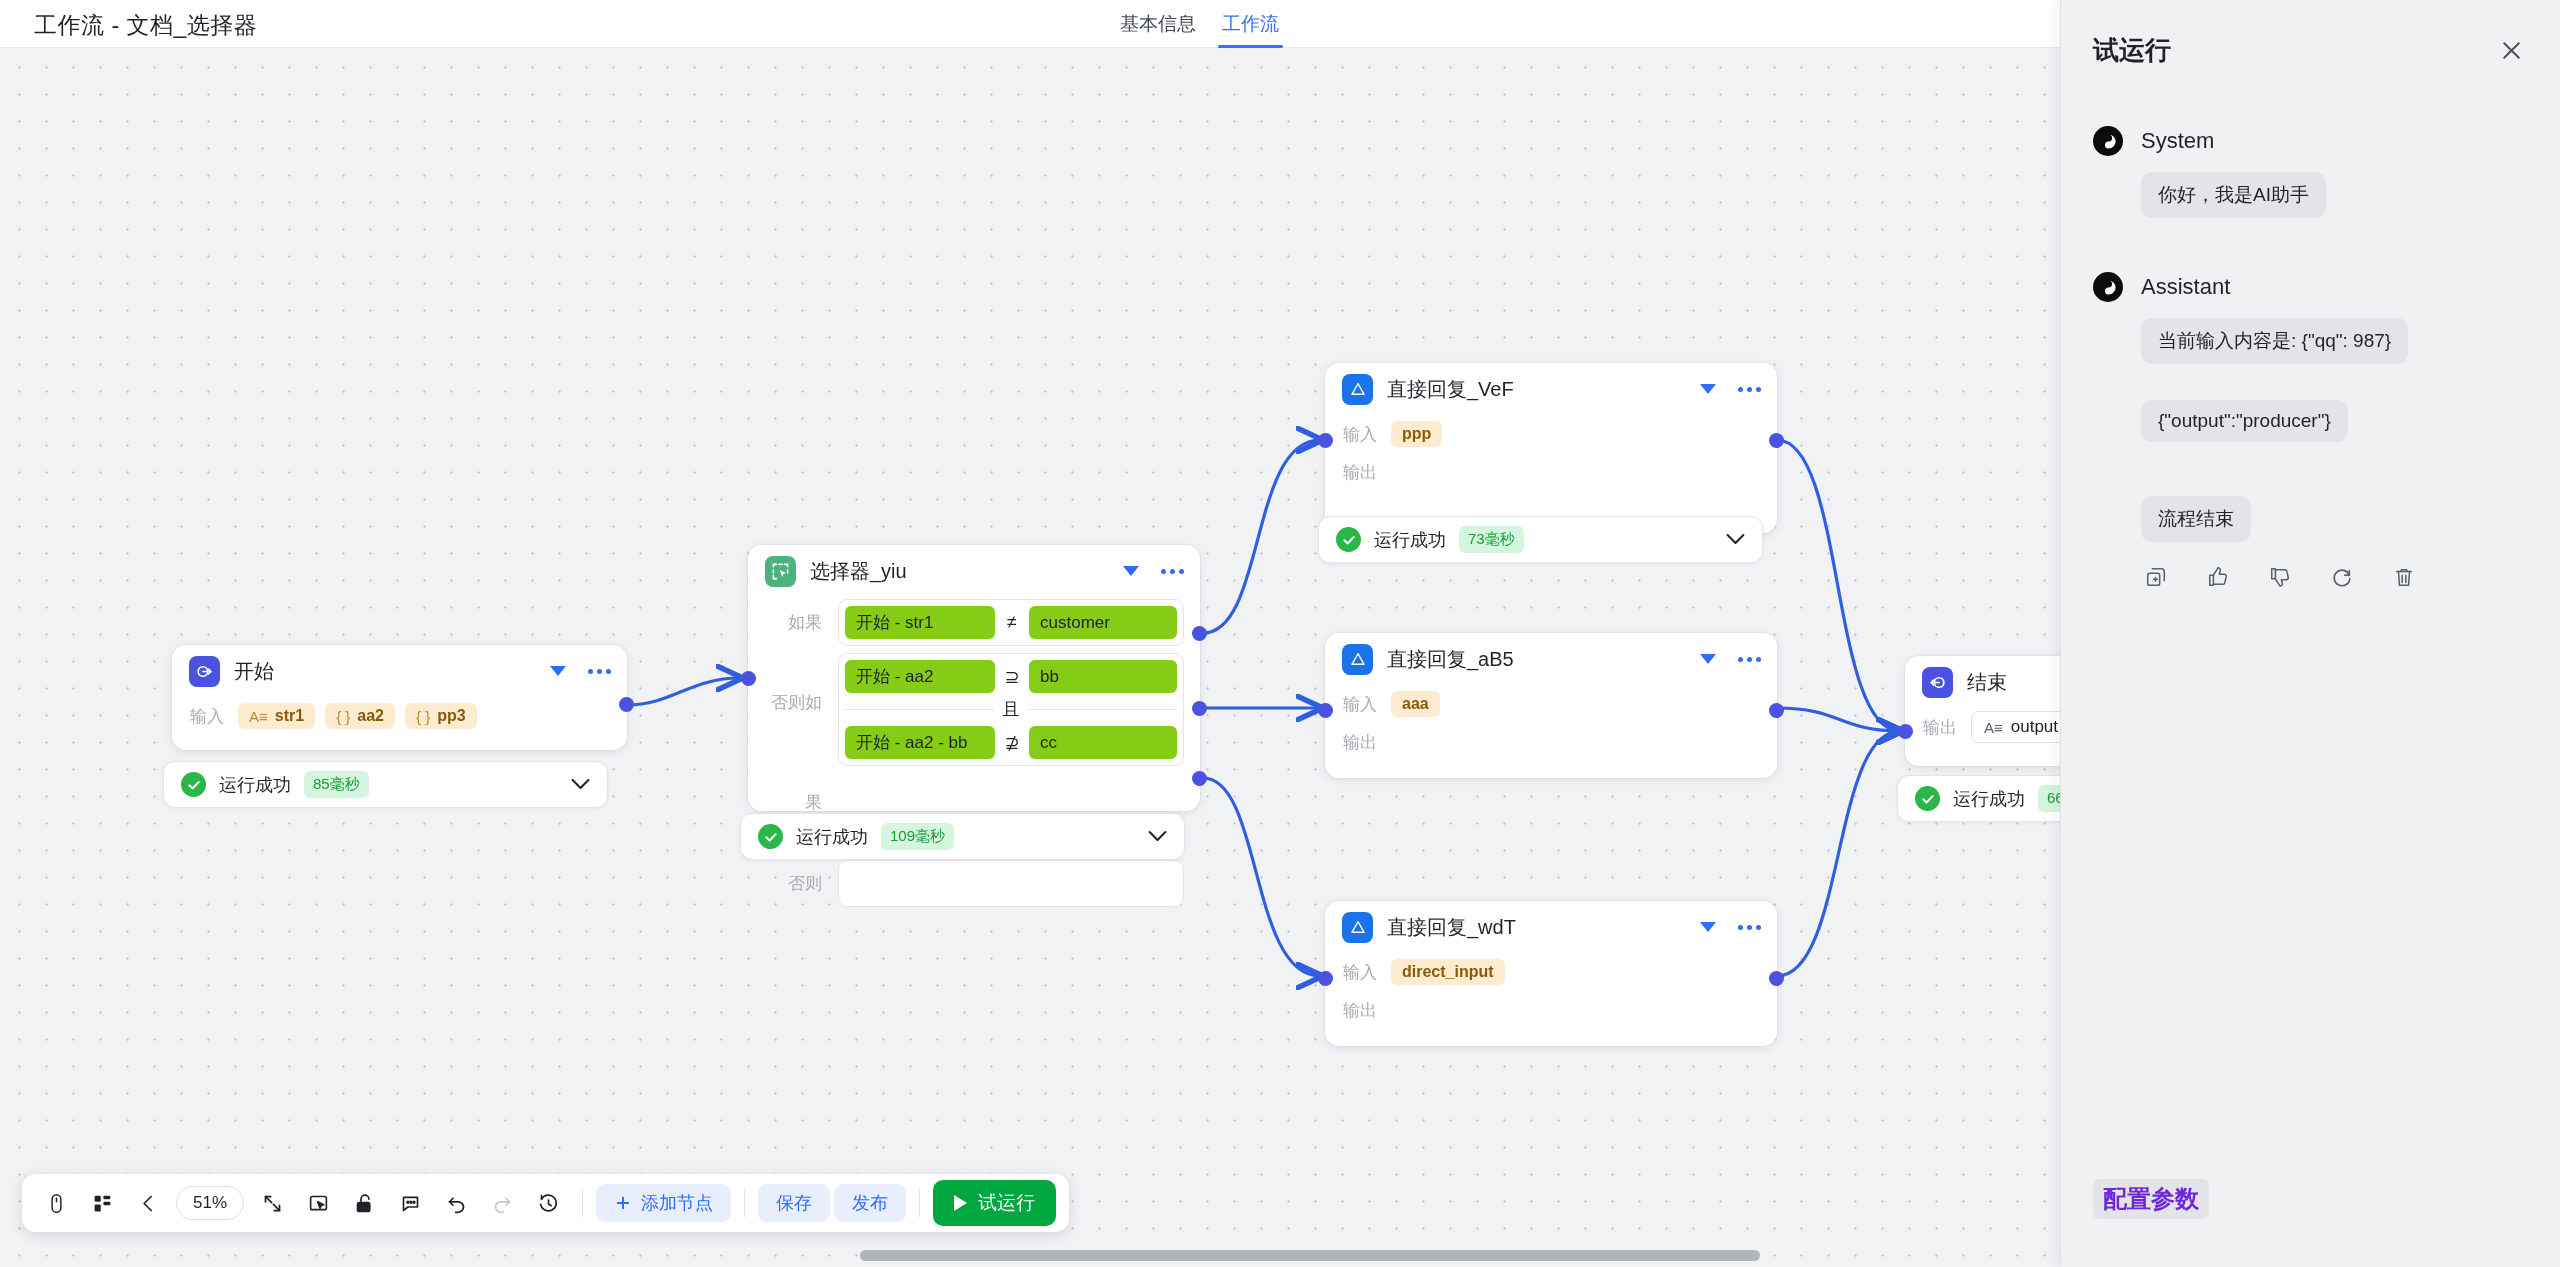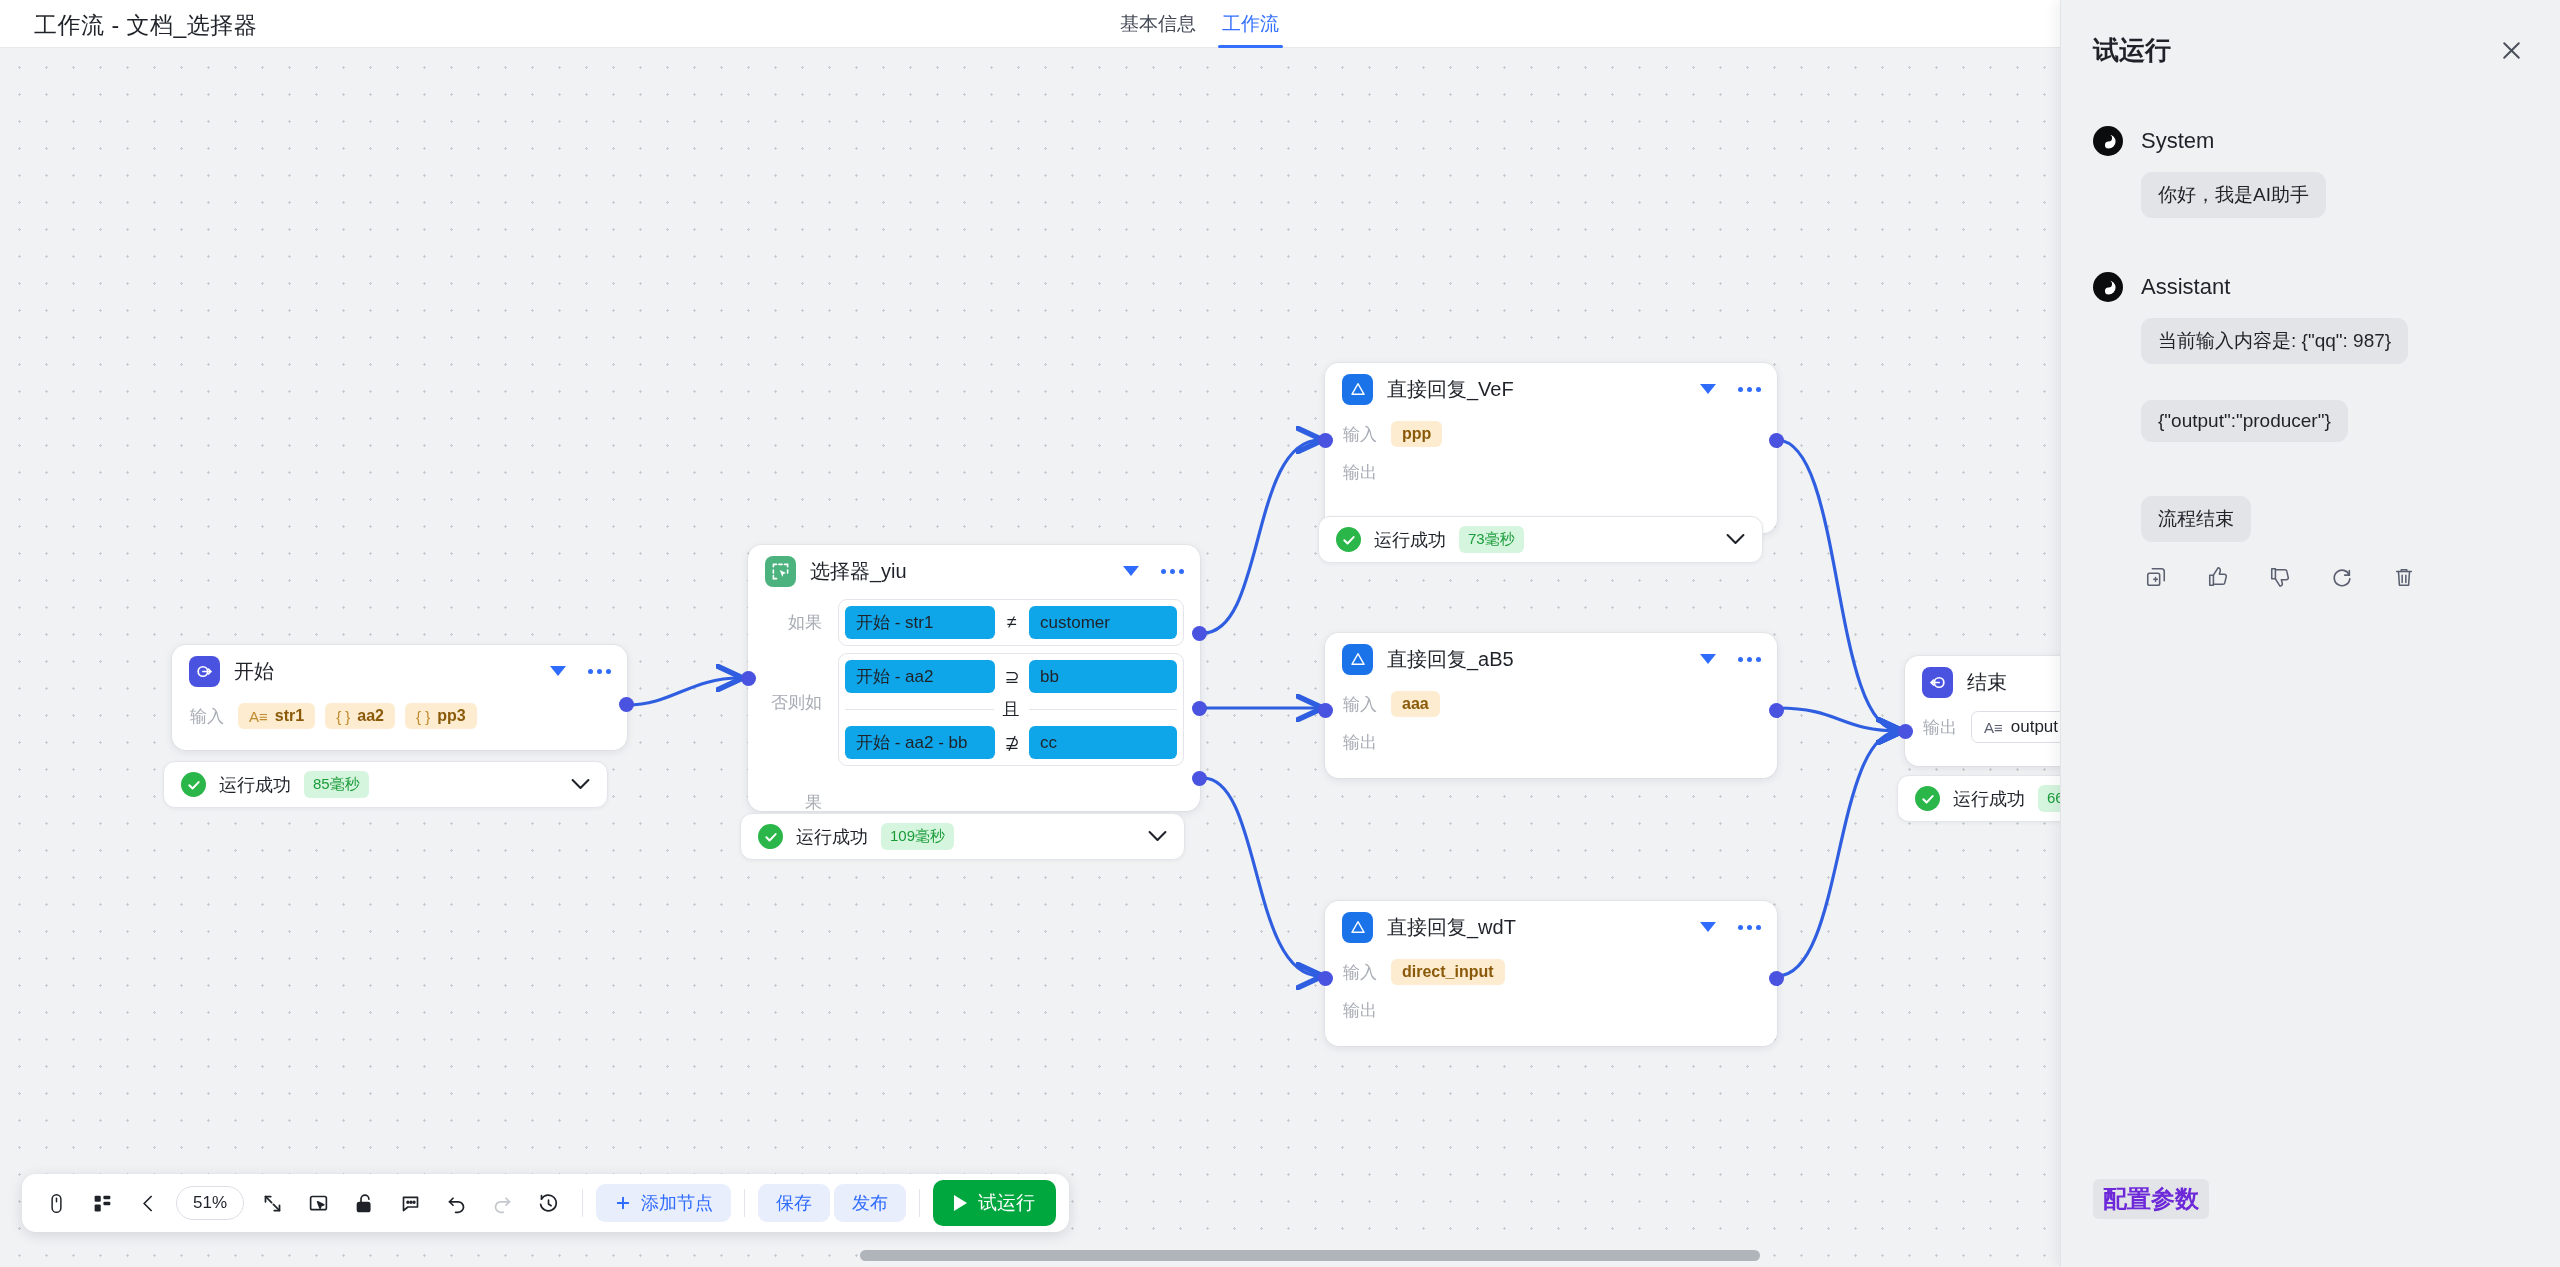--- a/index.html
+++ b/index.html
@@ -115,21 +115,21 @@
 
   
   .cond-row { display: flex; align-items: flex-start; padding: 0 16px 0 18px; }
   .cond-label { font-size: 17px; color: #a7abb4; width: 56px; flex: none; text-align: right; padding-right: 0; }
   .cond-box {
     border: 1px solid #e3e5ea; border-radius: 9px; background: #fff;
     margin-left: 16px; flex: 1; padding: 6px;
   }
   .cond-line { display: flex; align-items: center; gap: 0; }
   .cond-field {
-    background: #0ea5e9; border-radius: 6px; height: 33px;
+    background: #84cc16; border-radius: 6px; height: 33px;
     display: flex; align-items: center; padding: 0 11px;
     font-size: 17px; color: #1f2329; white-space: nowrap; overflow: hidden;
   }
   .cond-left { width: 150px; flex: none; }
   .cond-op { width: 34px; text-align: center; font-size: 18px; color: #1f2329; flex: none; }
   .cond-right { flex: 1; }
   .cond-and { display: flex; align-items: center; gap: 9px; padding: 5px 0; }
   .cond-and .ln { flex: 1; height: 1px; background: #e3e5ea; }
   .cond-and .w { font-size: 17px; color: #1f2329; }
   .cond-empty { border: 1px solid #e3e5ea; border-radius: 9px; height: 47px; margin-left: 16px; flex: 1; background: #fff; }
@@ -346,20 +346,24 @@
           <span class="ln"></span>
         </div>
         <div class="cond-line">
           <span class="cond-field cond-left">开始 - aa2 - bb</span>
           <span class="cond-op">⊉</span>
           <span class="cond-field cond-right">cc</span>
         </div>
       </div>
     </div>
 
+    <div class="cond-row" style="margin-top:7px;">
+      <span class="cond-label" style="line-height:47px;">否则</span>
+      <div class="cond-empty"></div>
+    </div>
 
     <div class="handle" style="left:-7px; top:126px;"></div>
     <div class="handle" style="right:-7px; top:81px;"></div>
     <div class="handle" style="right:-7px; top:156px;"></div>
     <div class="handle" style="right:-7px; top:226px;"></div>
   </div>
   <div class="status" style="left:740px; top:765px; width:445px;">
     <span class="chk">
         <svg width="14" height="14" viewBox="0 0 24 24" fill="none" stroke="#fff" stroke-width="3.4" stroke-linecap="round" stroke-linejoin="round">
           <path d="M4 12.5l5.5 5.5L20 7"></path>

